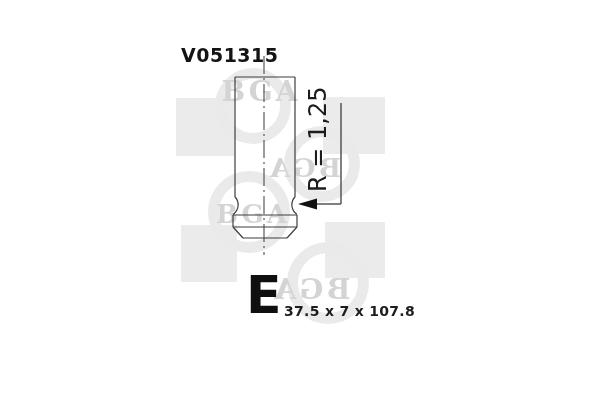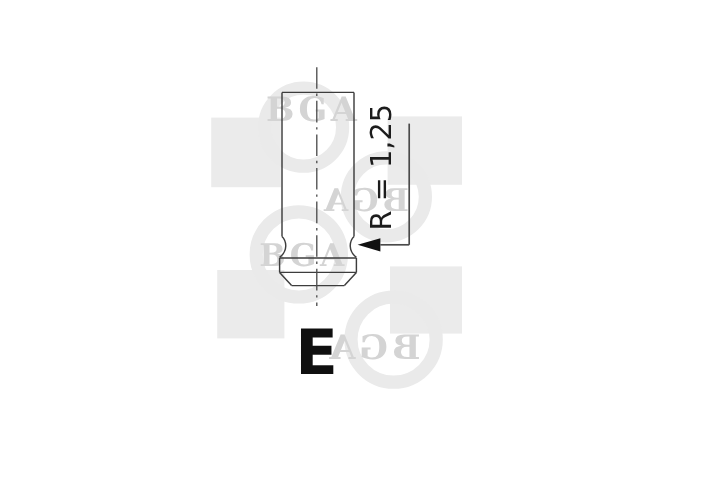--- a/index.html
+++ b/index.html
@@ -87,16 +87,18 @@
 
     <path d="M264,56 V255" stroke="#4a4a4a" stroke-width="1.1" fill="none" stroke-dasharray="18 4 2 4"></path>
 
     <g stroke="#4a4a4a" stroke-width="1.4" fill="none">
       <path d="M317,204 H341"></path>
       <path d="M341,204 V103"></path>
     </g>
     <polygon points="298,204 317,198.5 317,209.5" fill="#111111"></polygon>
   </svg>
 
+  <div class="part-number">V051315</div>
   <div class="radius-label">R = 1,25</div>
   <div class="type-letter">E</div>
+  <div class="dimensions-label">37.5 x 7 x 107.8</div>
 
 </div>
 
 </body></html>

